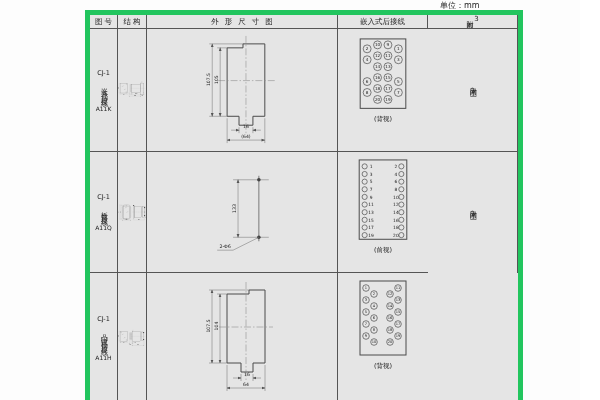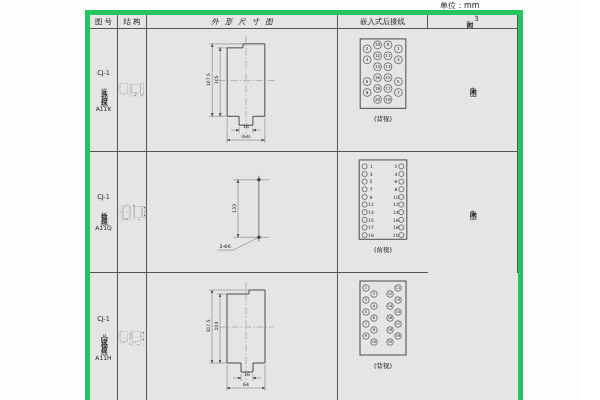--- a/index.html
+++ b/index.html
@@ -8,21 +8,21 @@
   .unit{position:absolute;left:440px;top:0px;font-size:8px;color:#222;}
   .tbl{position:absolute;left:85px;top:10px;width:428px;height:388px;display:grid;
        grid-template-columns:28px 29px 191px 90px 90px;
        grid-template-rows:14px 123px 121px 130px;
        border:5px solid #22c55e;background:#e5e5e5;}
   .cell{border-right:1px solid #555;border-bottom:1px solid #555;overflow:hidden;
         display:flex;align-items:center;justify-content:center;}
   .cell.cl5{border-right:none;}
   .cell.rb{border-bottom:none;}
   .hd{font-size:7.5px;color:#222;white-space:nowrap;}
-  .hd.sp{letter-spacing:6px;text-indent:6px;font-style:italic;}
+  .hd.sp{letter-spacing:6px;text-indent:6px;}
   .hd.sp2{letter-spacing:2px;text-indent:2px;}
   .vtext{writing-mode:vertical-lr;text-orientation:upright;letter-spacing:2.5px;
          font-size:7px;color:#222;line-height:1;}
   .struct{display:flex;flex-direction:column;align-items:center;gap:5px;}
   .model{font-size:6.5px;color:#222;}
   .code{font-size:6px;color:#222;margin-top:3px;}
   svg{display:block;}
   .ol{stroke:#4a4a4a;stroke-width:1;fill:none;}
   .olt{stroke:#4a4a4a;stroke-width:0.7;fill:none;}
   .th{stroke:#777;stroke-width:0.55;fill:none;}

